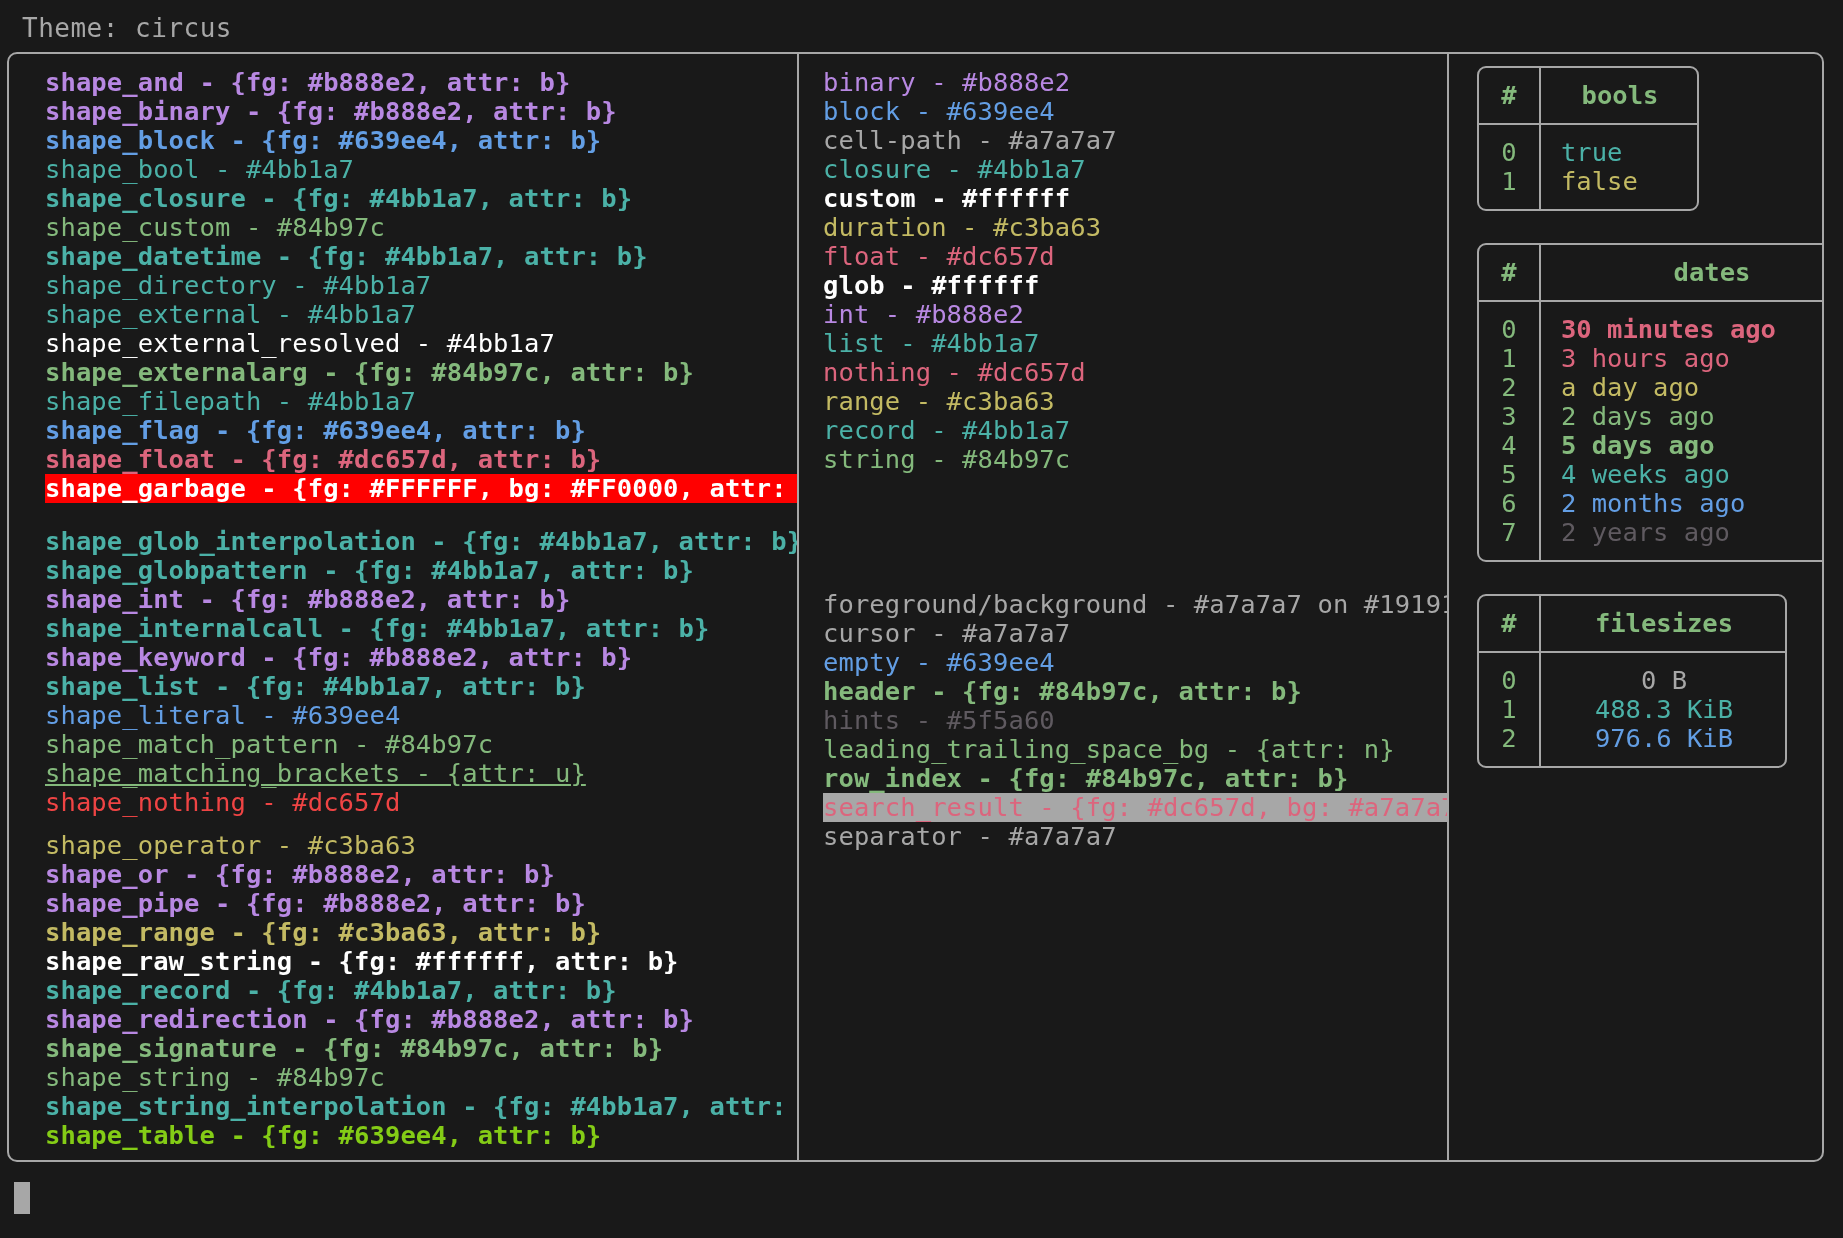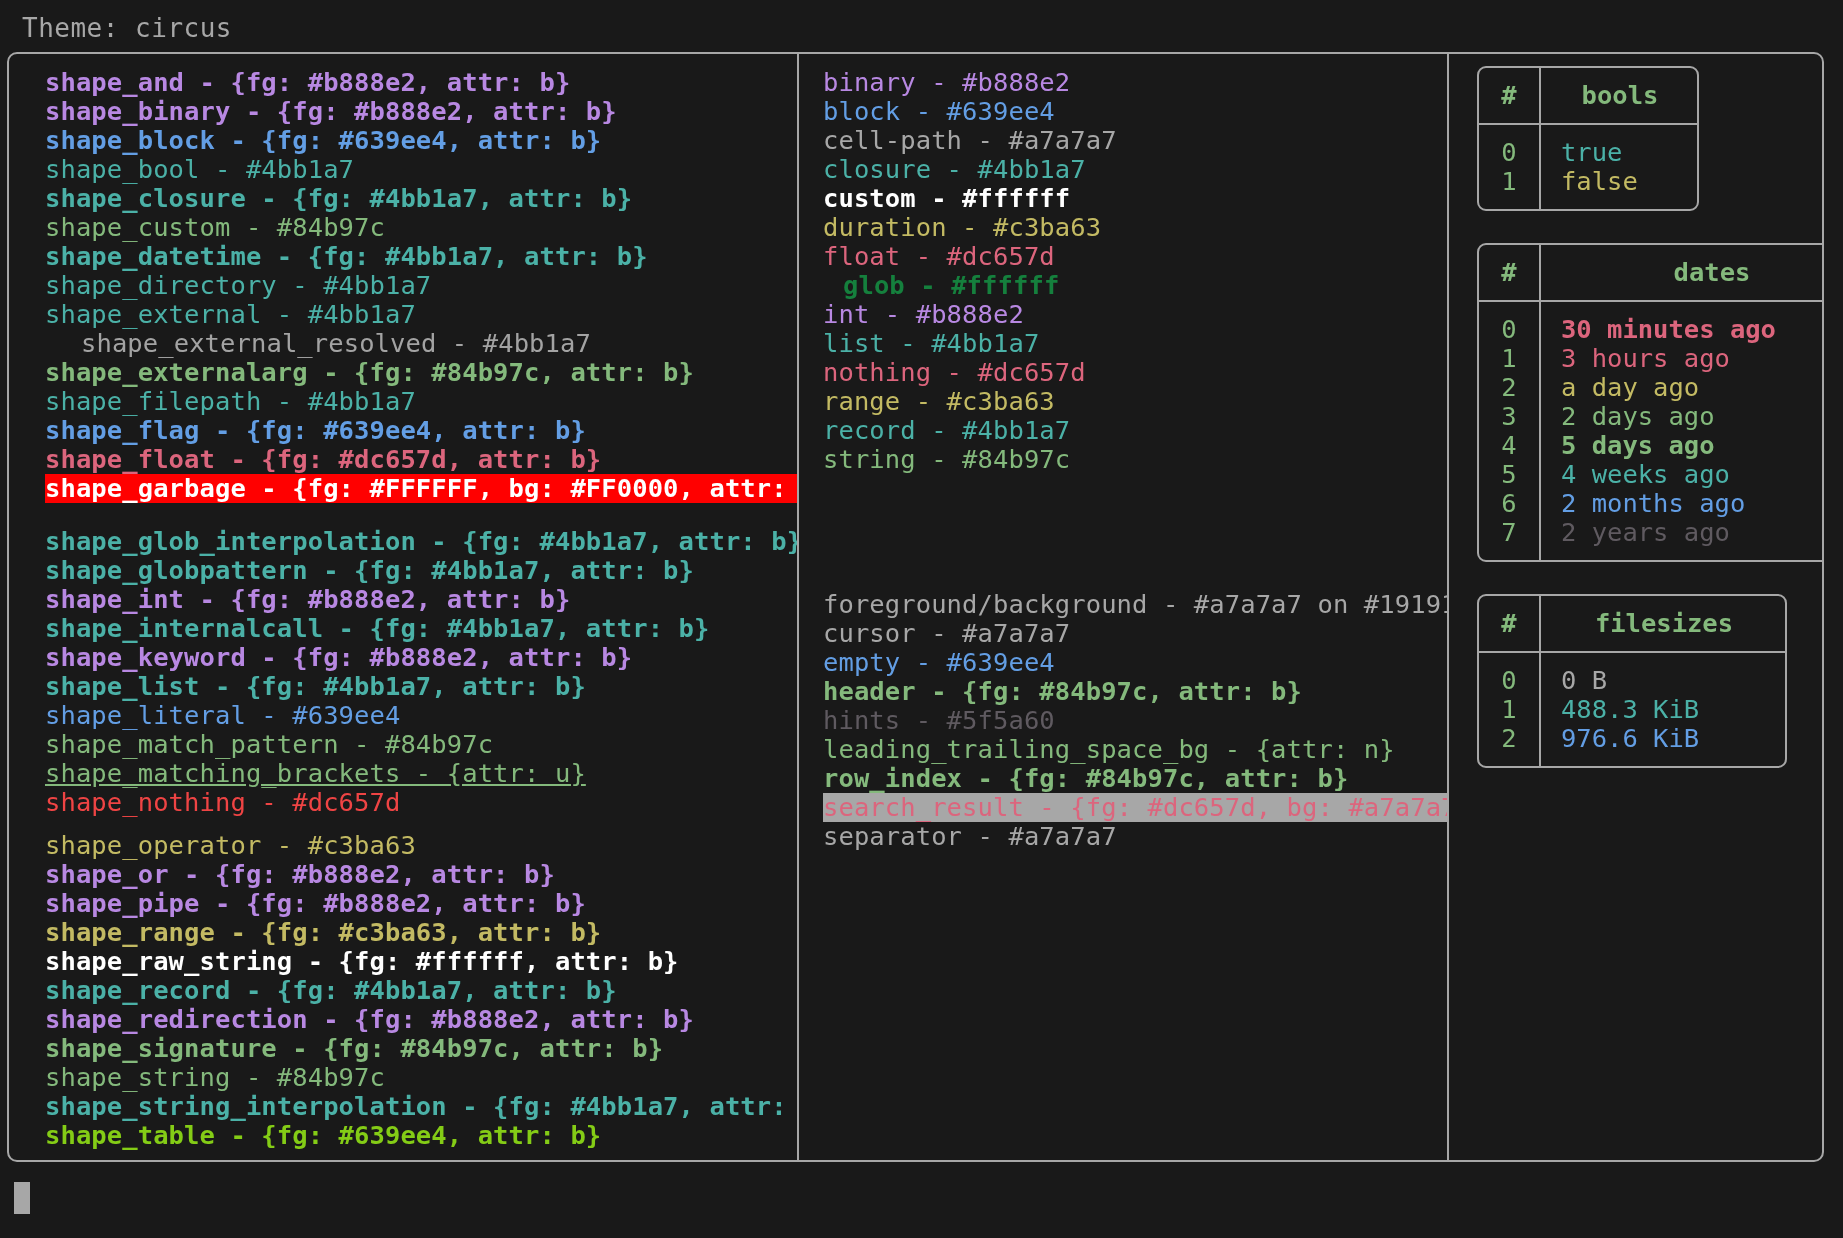--- a/index.html
+++ b/index.html
@@ -102,21 +102,21 @@
   .tbl-head .cell {
     padding-top: 13px;
     padding-bottom: 13px;
     color: #84b97c;
     font-weight: bold;
     text-align: center;
   }
   .tbl-head .cell-idx { font-weight: bold; }
   .tbl-body .trow:first-child .cell { padding-top: 13px; }
   .tbl-body .trow:last-child .cell { padding-bottom: 13px; }
-  .cell-val.rt { text-align: left; }
+  .cell-val.rt { text-align: center; }
   .hdr-bools { width: 156px; }
   .hdr-dates { width: 340px; }
   .hdr-files { width: 244px; }
 
   .cursor-block {
     position: absolute;
     left: 14px;
     top: 1182px;
     width: 16px;
     height: 32px;
@@ -132,21 +132,21 @@
   <div class="col col-left" id="col-left">
       <span class="line b" style="color: rgb(184, 136, 226);">shape_and - {fg: #b888e2, attr: b}</span>
       <span class="line b" style="color: rgb(184, 136, 226);">shape_binary - {fg: #b888e2, attr: b}</span>
       <span class="line b" style="color: rgb(99, 158, 228);">shape_block - {fg: #639ee4, attr: b}</span>
       <span class="line" style="color: rgb(75, 177, 167);">shape_bool - #4bb1a7</span>
       <span class="line b" style="color: rgb(75, 177, 167);">shape_closure - {fg: #4bb1a7, attr: b}</span>
       <span class="line" style="color: rgb(132, 185, 124);">shape_custom - #84b97c</span>
       <span class="line b" style="color: rgb(75, 177, 167);">shape_datetime - {fg: #4bb1a7, attr: b}</span>
       <span class="line" style="color: rgb(75, 177, 167);">shape_directory - #4bb1a7</span>
       <span class="line" style="color: rgb(75, 177, 167);">shape_external - #4bb1a7</span>
-      <span class="line" style="color: #a3a3a3; margin-left: 36px;">shape_external_resolved - #4bb1a7</span>
+      <span class="line" style="color: #ffffff;">shape_external_resolved - #4bb1a7</span>
       <span class="line b" style="color: rgb(132, 185, 124);">shape_externalarg - {fg: #84b97c, attr: b}</span>
       <span class="line" style="color: rgb(75, 177, 167);">shape_filepath - #4bb1a7</span>
       <span class="line b" style="color: rgb(99, 158, 228);">shape_flag - {fg: #639ee4, attr: b}</span>
       <span class="line b" style="color: rgb(220, 101, 125);">shape_float - {fg: #dc657d, attr: b}</span>
       <span class="line b" style="color: rgb(255, 255, 255); background: rgb(255, 0, 0);">shape_garbage - {fg: #FFFFFF, bg: #FF0000, attr: b}</span>
       <span class="line b" style="color: rgb(75, 177, 167); margin-top: 24px;">shape_glob_interpolation - {fg: #4bb1a7, attr: b}</span>
       <span class="line b" style="color: rgb(75, 177, 167);">shape_globpattern - {fg: #4bb1a7, attr: b}</span>
       <span class="line b" style="color: rgb(184, 136, 226);">shape_int - {fg: #b888e2, attr: b}</span>
       <span class="line b" style="color: rgb(75, 177, 167);">shape_internalcall - {fg: #4bb1a7, attr: b}</span>
       <span class="line b" style="color: rgb(184, 136, 226);">shape_keyword - {fg: #b888e2, attr: b}</span>
@@ -170,21 +170,21 @@
       <span class="line" style="color: rgb(184, 136, 226);">shape_variable - #b888e2</span>
     </div>
   <div class="col col-mid" id="col-mid">
       <span class="line" style="color: rgb(184, 136, 226);">binary - #b888e2</span>
       <span class="line" style="color: rgb(99, 158, 228);">block - #639ee4</span>
       <span class="line" style="color: rgb(167, 167, 167);">cell-path - #a7a7a7</span>
       <span class="line" style="color: rgb(75, 177, 167);">closure - #4bb1a7</span>
       <span class="line b" style="color: rgb(255, 255, 255);">custom - #ffffff</span>
       <span class="line" style="color: rgb(195, 186, 99);">duration - #c3ba63</span>
       <span class="line" style="color: rgb(220, 101, 125);">float - #dc657d</span>
-      <span class="line b" style="color: #15803d; margin-left: 20px;">glob - #ffffff</span>
+      <span class="line b" style="color: #ffffff;">glob - #ffffff</span>
       <span class="line" style="color: rgb(184, 136, 226);">int - #b888e2</span>
       <span class="line" style="color: rgb(75, 177, 167);">list - #4bb1a7</span>
       <span class="line" style="color: rgb(220, 101, 125);">nothing - #dc657d</span>
       <span class="line" style="color: rgb(195, 186, 99);">range - #c3ba63</span>
       <span class="line" style="color: rgb(75, 177, 167);">record - #4bb1a7</span>
       <span class="line" style="color: rgb(132, 185, 124);">string - #84b97c</span>
       <div class="gap-block"></div>
       <span class="line" style="color: rgb(167, 167, 167);">foreground/background - #a7a7a7 on #191919</span>
       <span class="line" style="color: rgb(167, 167, 167);">cursor - #a7a7a7</span>
       <span class="line" style="color: rgb(99, 158, 228);">empty - #639ee4</span>

